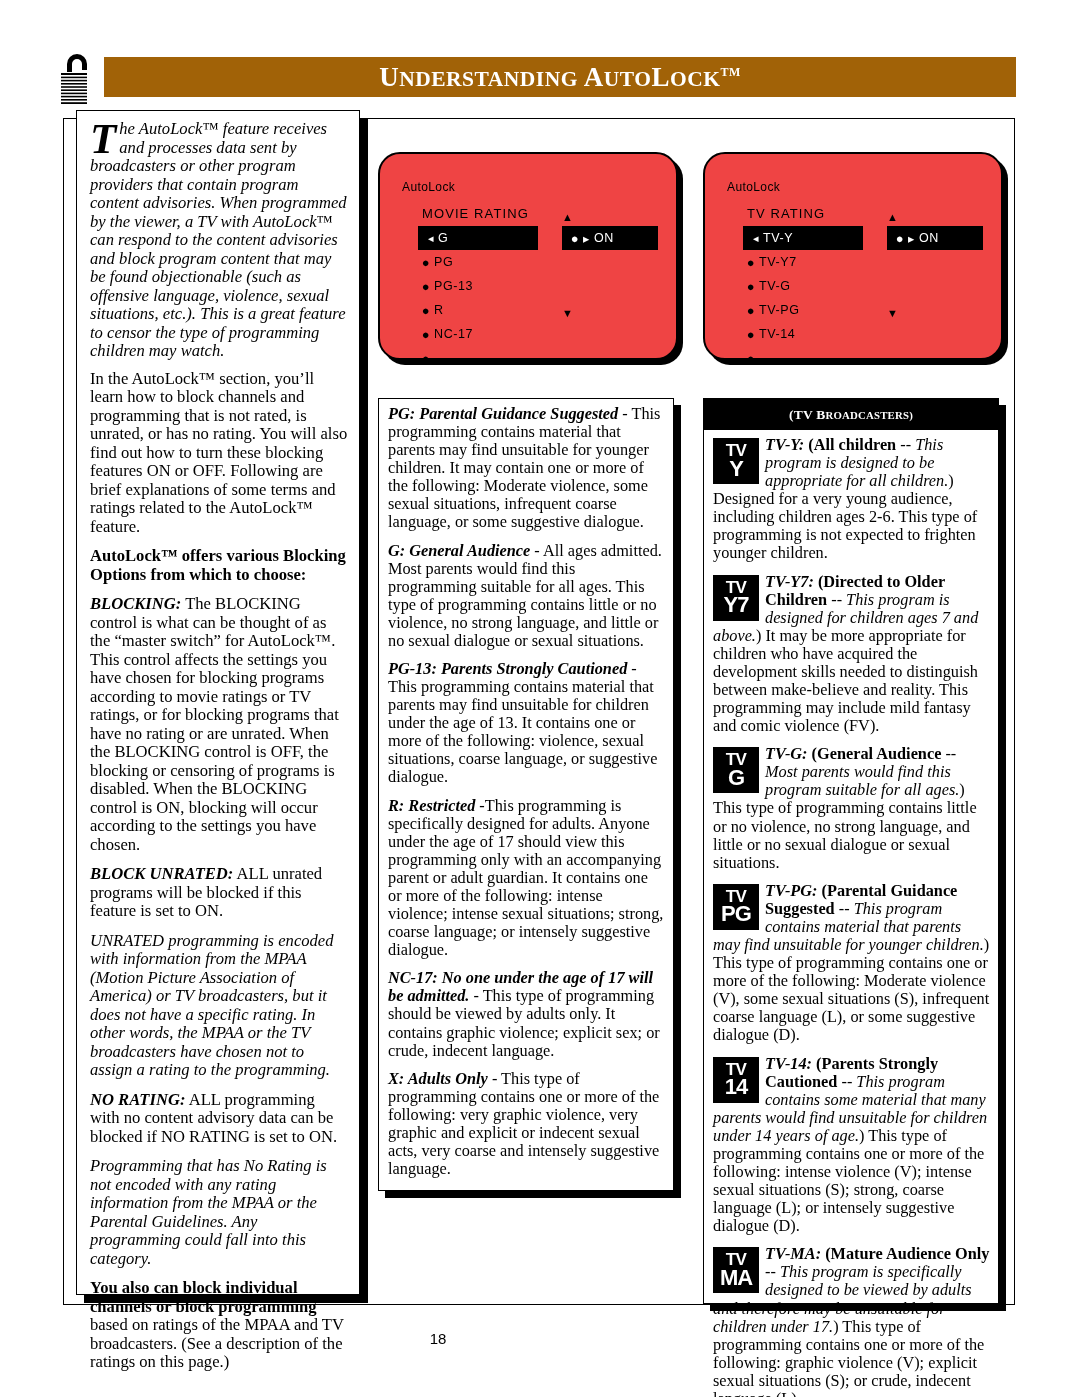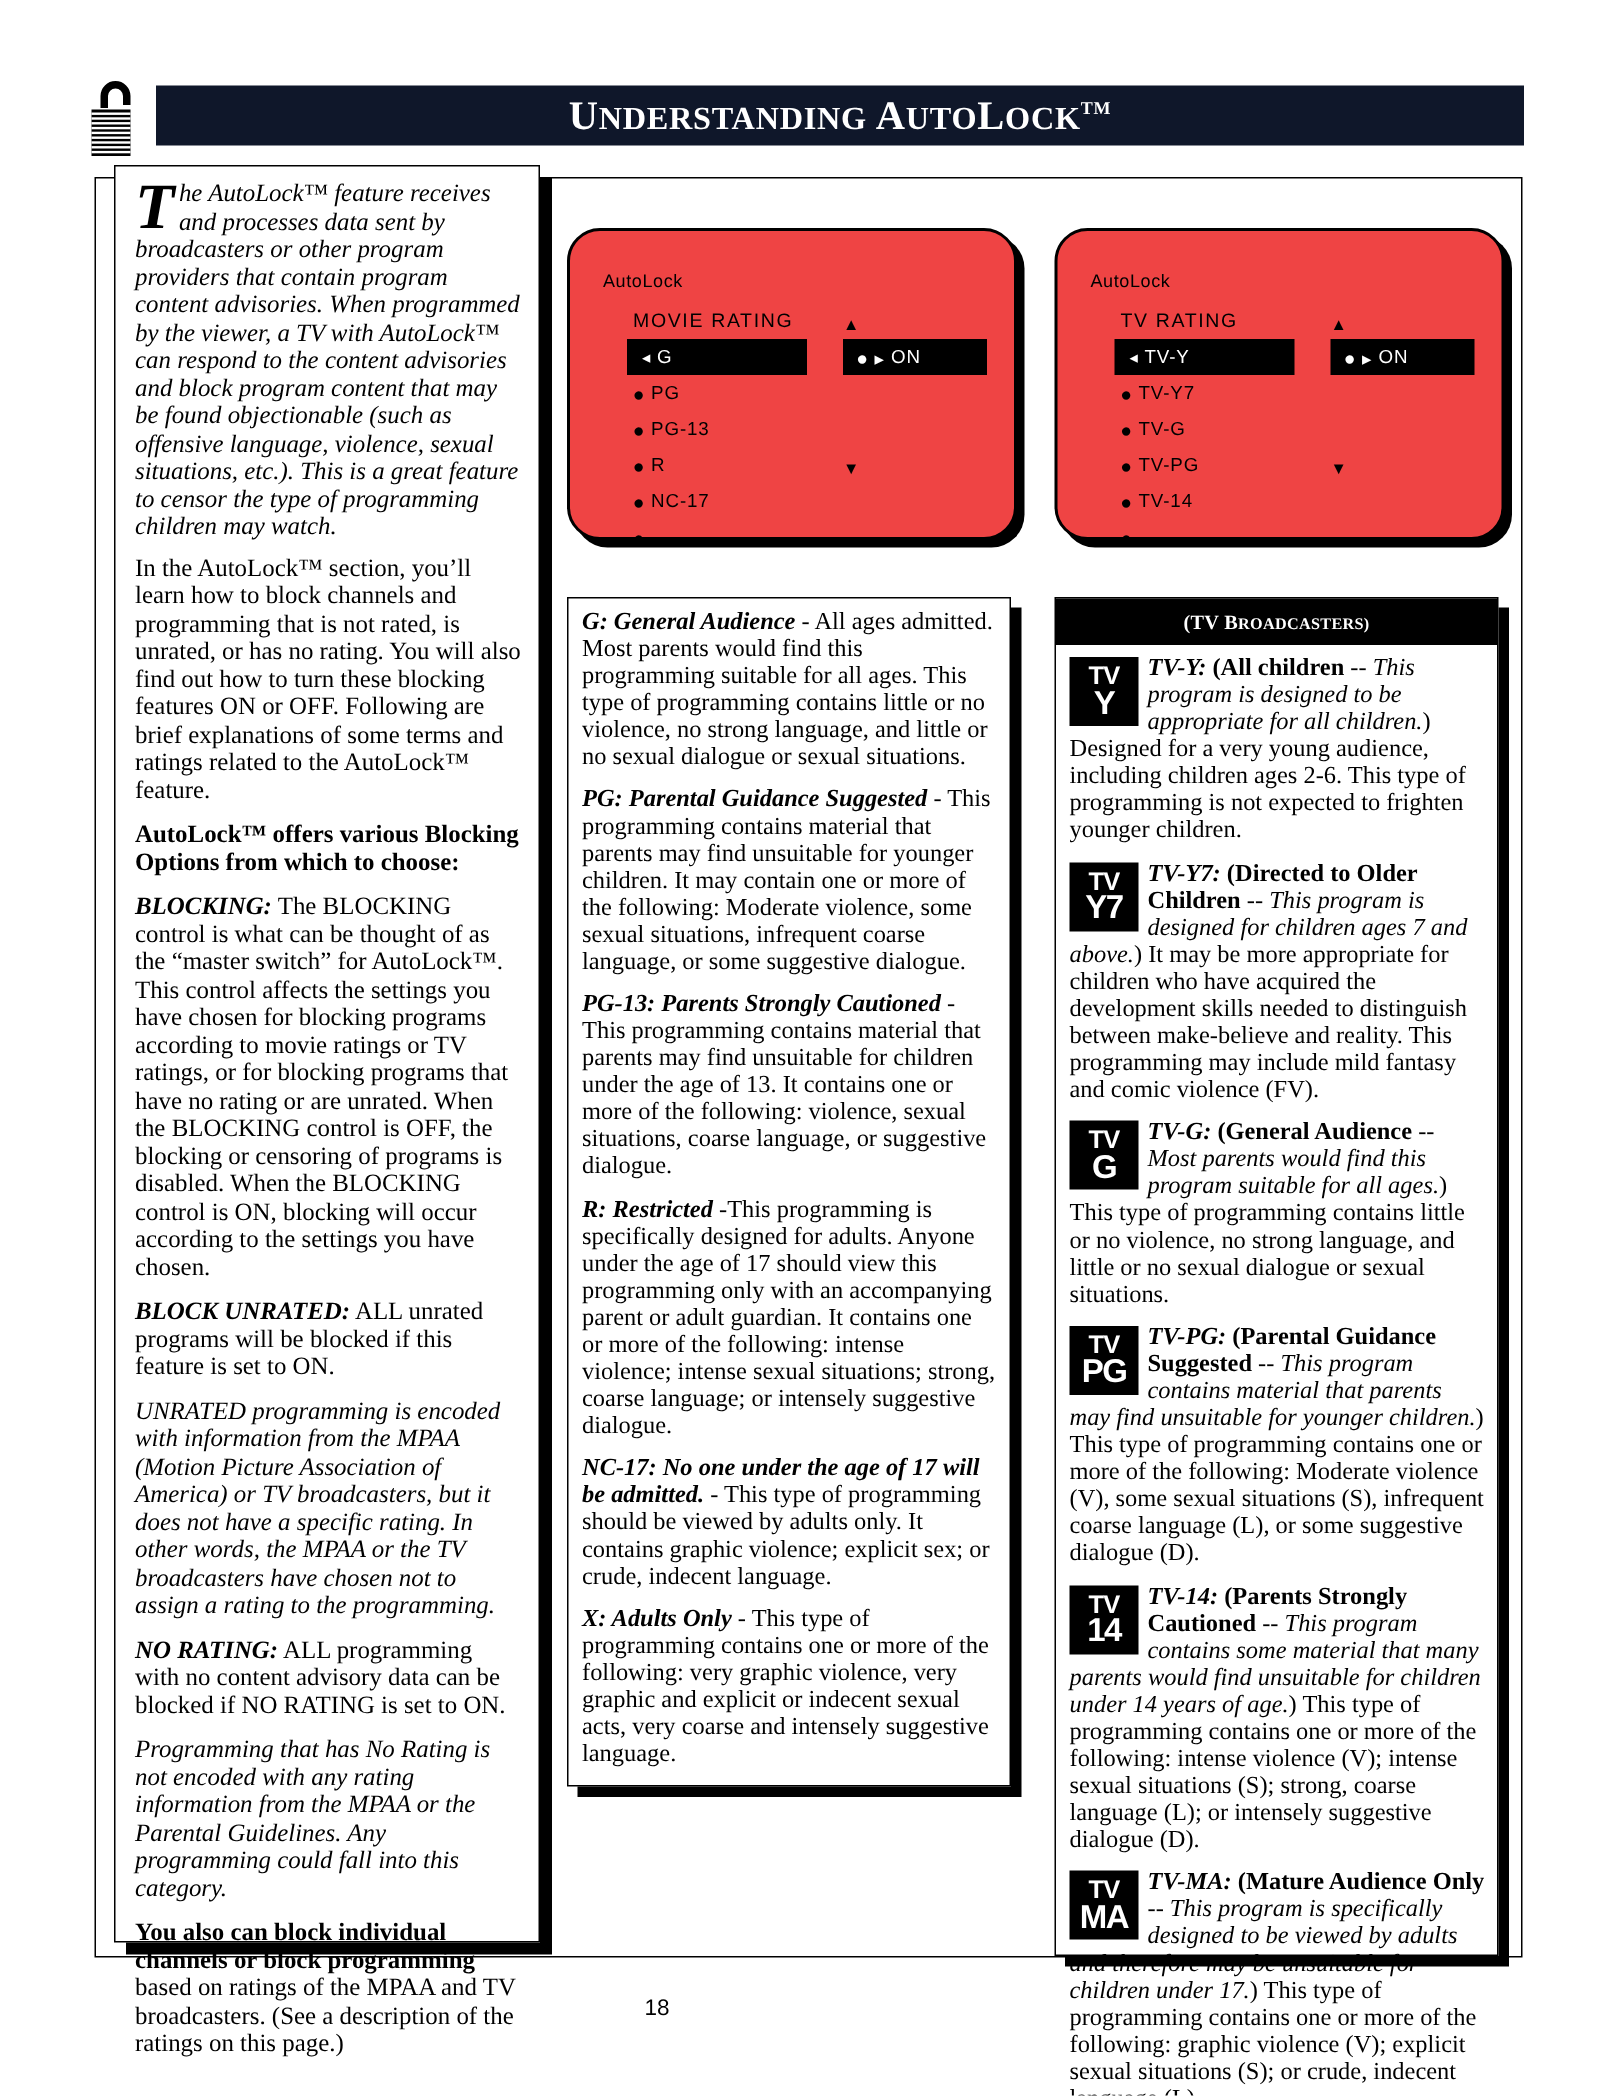--- a/index.html
+++ b/index.html
@@ -7,21 +7,21 @@
     width:1080px;height:1397px;background:#fff;
     font-family:"Liberation Serif", serif;
     color:#000;position:relative;overflow:hidden;
   }
 
   
   #header-area{position:absolute;left:0;top:0;width:1080px;height:108px;}
   #padlock{position:absolute;left:59px;top:50px;width:38px;height:56px;}
   #title-banner{
     position:absolute;left:104px;top:57px;width:912px;height:40px;
-    background:#0f172a;color:#fff;
+    background:#a16207;color:#fff;
     display:flex;align-items:center;justify-content:center;
   }
   #title-banner .t{
     font-family:"Liberation Serif", serif;
     font-weight:bold;font-size:27px;letter-spacing:.5px;
     white-space:nowrap;
   }
   .sc-first{font-size:27px;}
   .sc-rest{font-size:21.5px;}
   .tm{font-size:12px;vertical-align:super;}
@@ -226,22 +226,22 @@
     <div class="up-arrow">▲</div>
     <div class="onbar"><span class="bullet">●</span><span>▸</span>&nbsp;<span>ON</span></div>
     <div class="dn-wrap">
         <div class="dn-arrow">▼</div>
       </div>
   </div>
 </div>
 
 <div class="ratings-panel" id="movie-panel">
   <div class="panel-body">
+    <p><span class="bi">PG: Parental Guidance Suggested</span><span> - This programming contains material that parents may find unsuitable for younger children. It may contain one or more of the following: Moderate violence, some sexual situations, infrequent coarse language, or some suggestive dialogue.</span></p>
     <p><span class="bi">G: General Audience</span><span> - All ages admitted. Most parents would find this programming suitable for all ages. This type of programming contains little or no violence, no strong language, and little or no sexual dialogue or sexual situations.</span></p>
-    <p><span class="bi">PG: Parental Guidance Suggested</span><span> - This programming contains material that parents may find unsuitable for younger children. It may contain one or more of the following: Moderate violence, some sexual situations, infrequent coarse language, or some suggestive dialogue.</span></p>
     <p><span class="bi">PG-13: Parents Strongly Cautioned</span><span> - This programming contains material that parents may find unsuitable for children under the age of 13. It contains one or more of the following: violence, sexual situations, coarse language, or suggestive dialogue.</span></p>
     <p><span class="bi">R: Restricted</span><span> -This programming is specifically designed for adults.  Anyone under the age of 17 should view this programming only with an accompanying parent or adult guardian. It contains one or more of the following: intense violence; intense sexual situations; strong, coarse language; or intensely suggestive dialogue.</span></p>
     <p><span class="bi">NC-17: No one under the age of 17 will be admitted.</span><span> - This type of programming should be viewed by adults only. It contains graphic violence; explicit sex; or crude, indecent language.</span></p>
     <p><span class="bi">X: Adults Only</span><span> - This type of programming contains one or more of the following: very graphic violence, very graphic and explicit or indecent sexual acts, very coarse and intensely suggestive language.</span></p>
   </div>
 </div>
 
 <div class="ratings-panel" id="tv-panel">
   <div class="panel-head">
     <div class="h2"><span class="sc-first">(TV </span><span class="sc-first">B</span><span class="sc-rest">ROADCASTERS)</span></div>

